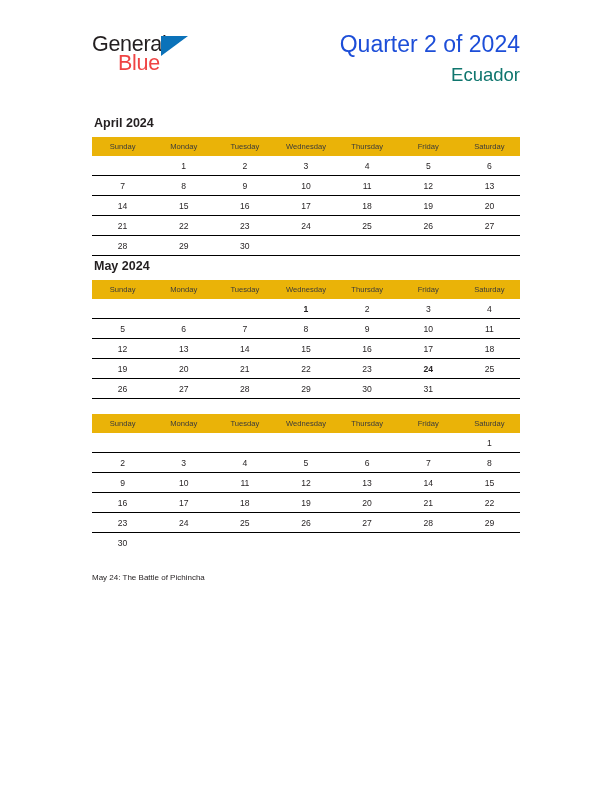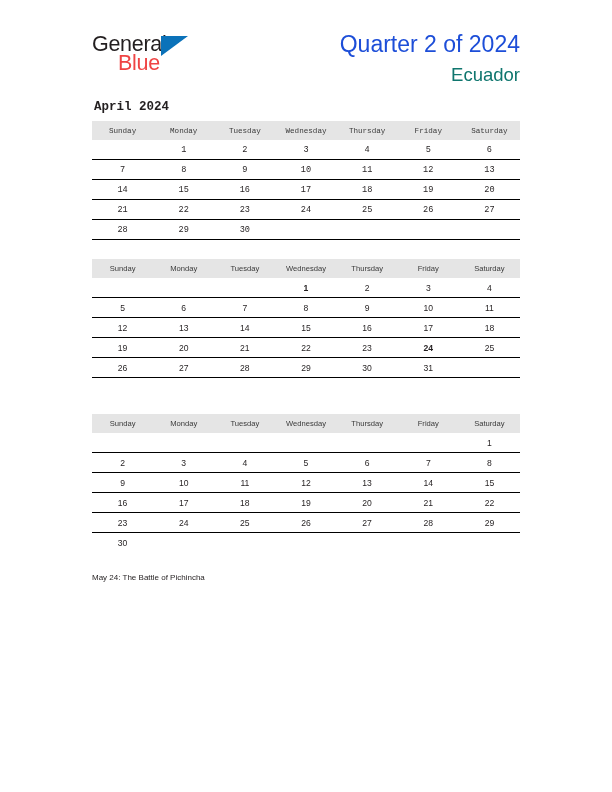--- a/index.html
+++ b/index.html
@@ -86,39 +86,39 @@
     margin-top: 4px;
     white-space: nowrap;
   }
 
   
   .month {
     position: absolute;
     left: 92px;
     width: 428px;
   }
-  .month-apr { top: 100px; font-family: Liberation Mono, monospace; }
+  .month-apr { top: 116px; }
   .month-may { top: 259px; }
   .month-jun { top: 414px; }
 
   .month-name {
     font-size: 12.5px;
     font-weight: bold;
     color: #231f20;
     margin: 0 0 6px 2px;
     line-height: 1.2;
   }
 
   table.cal {
     width: 428px;
     border-collapse: collapse;
     table-layout: fixed;
   }
   table.cal th {
-    background: #e5e5e5;
+    background: #eab308;
     font-size: 7.6px;
     font-weight: normal;
     color: #3a3a3a;
     text-align: center;
     padding: 5px 0 5px 0;
     border: none;
     height: 9px;
   }
   table.cal td {
     font-size: 8.6px;
@@ -233,20 +233,21 @@
             <td></td>
             <td></td>
             <td></td>
             <td></td>
           </tr>
         </tbody>
     </table>
   </div>
 
   <div class="month month-may">
+    <div class="month-name">May 2024</div>
     <table class="cal">
       <thead>
         <tr>
           <th>Sunday</th>
           <th>Monday</th>
           <th>Tuesday</th>
           <th>Wednesday</th>
           <th>Thursday</th>
           <th>Friday</th>
           <th>Saturday</th>

